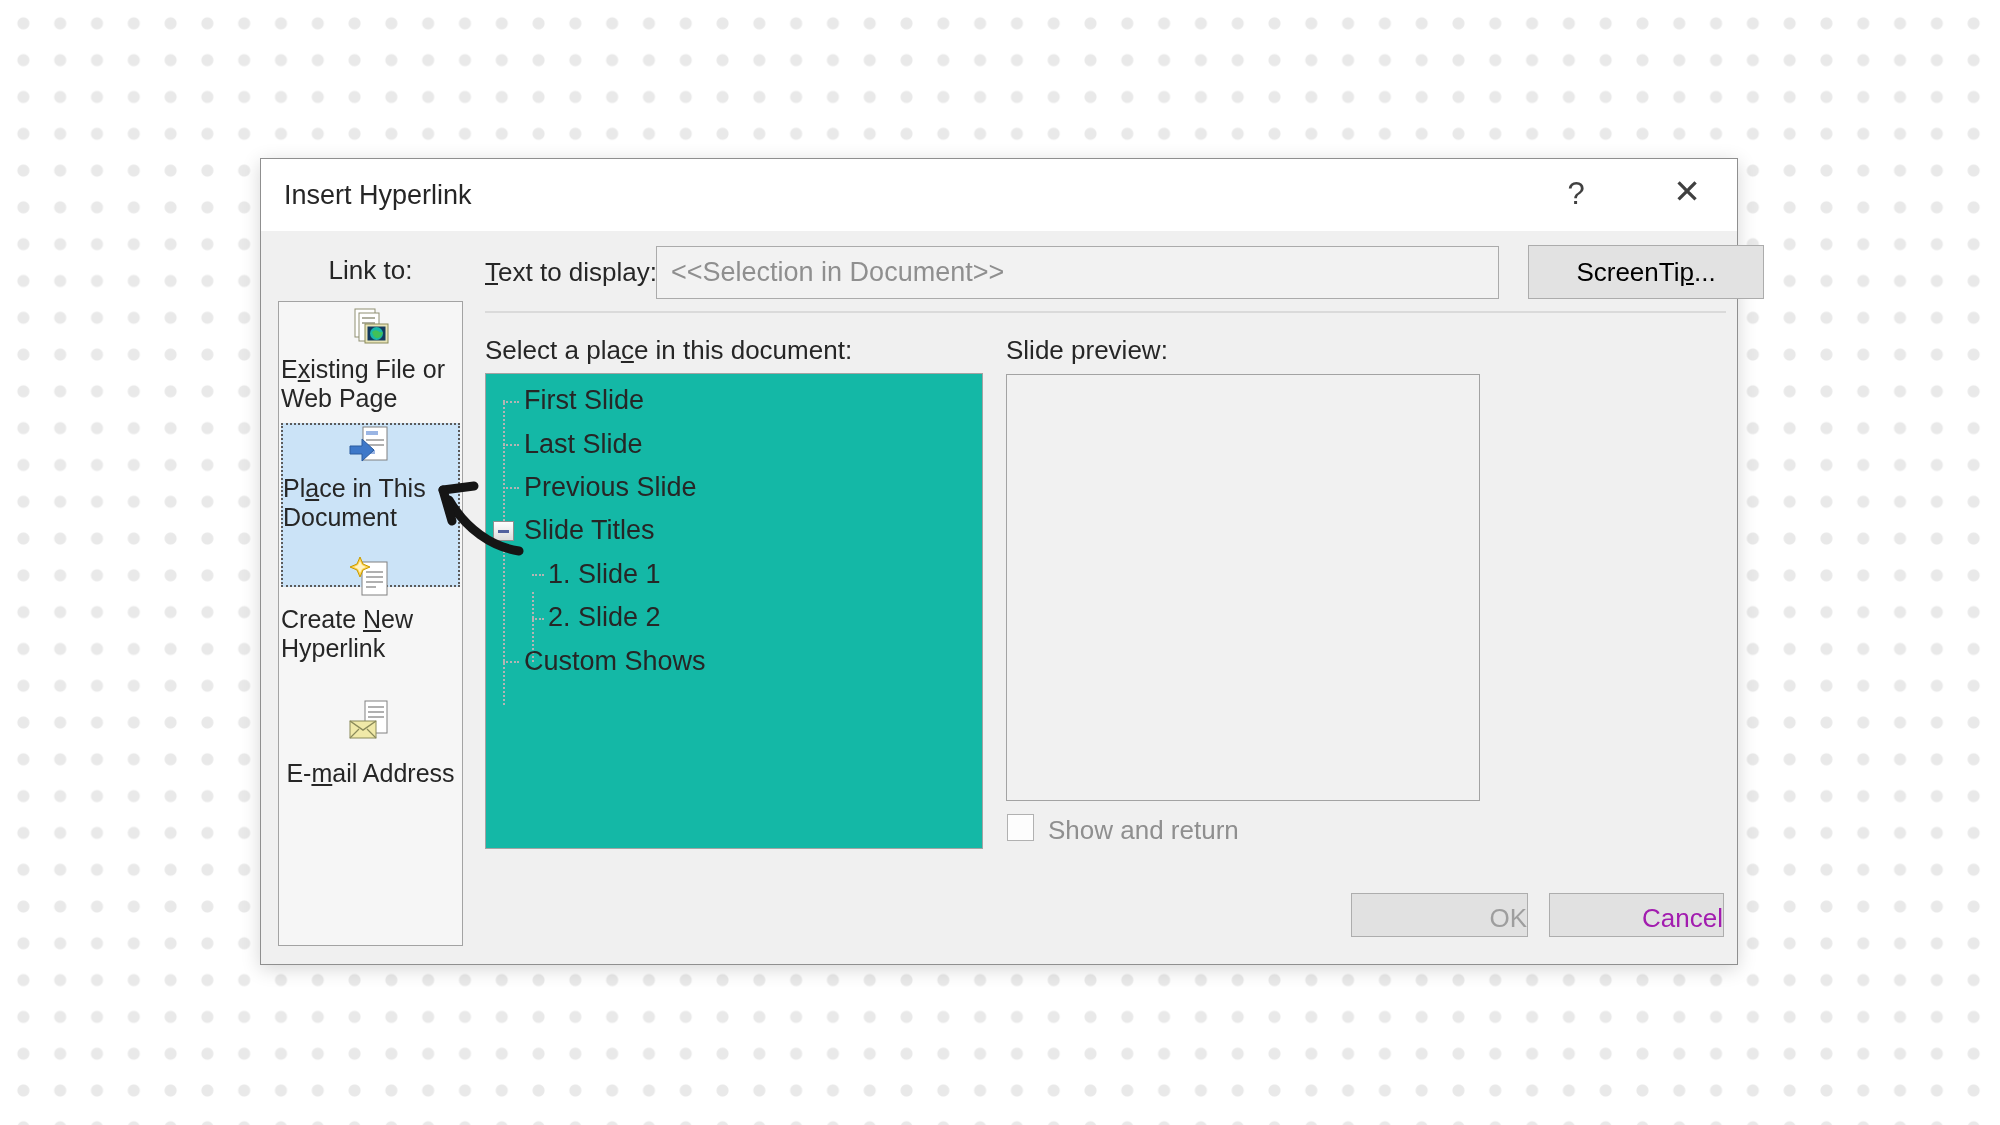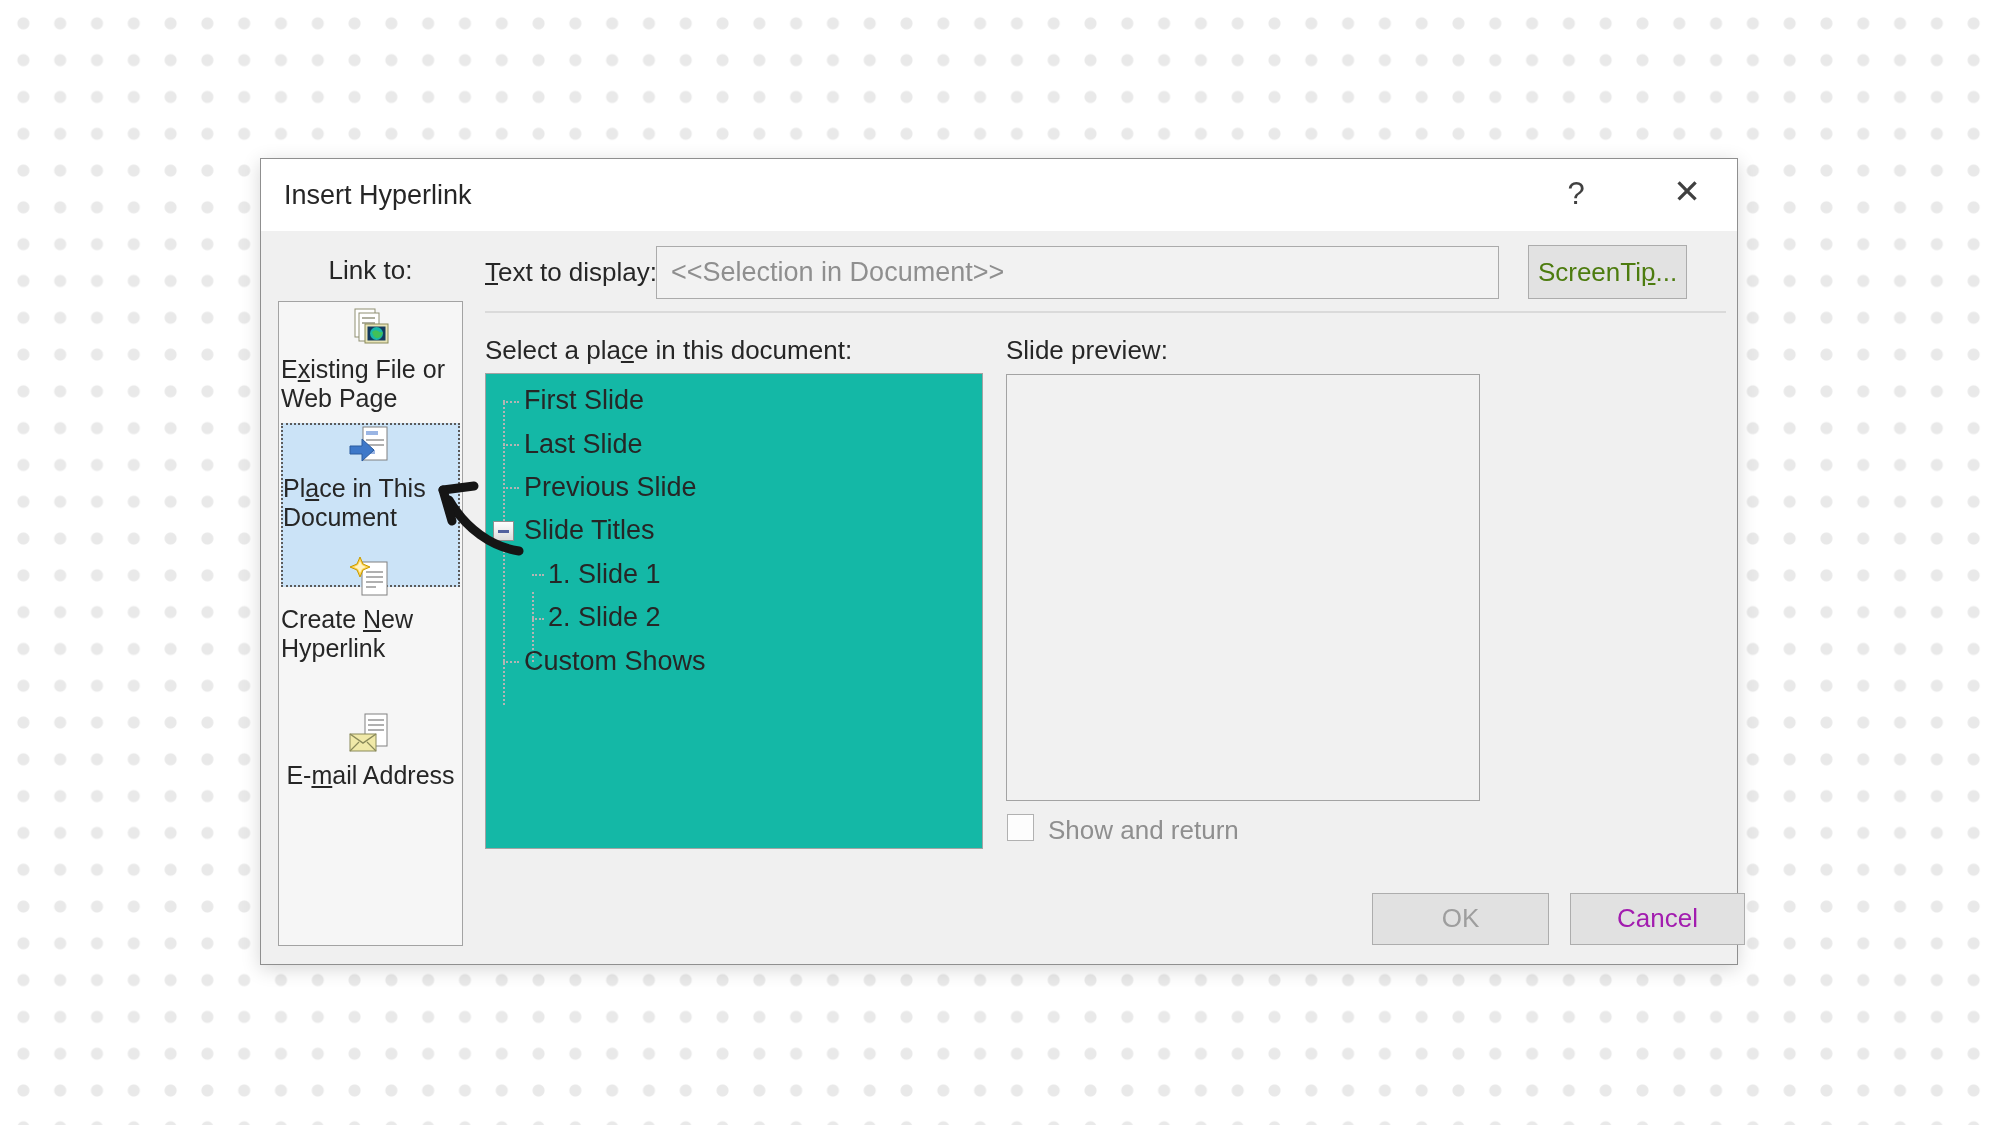--- a/index.html
+++ b/index.html
@@ -48,35 +48,35 @@
   }
   .side-item {
     position: absolute; left: 2px; width: 179px;
     display: flex; flex-direction: column; align-items: center;
     text-align: left; font-size: 25px; line-height: 29px; cursor: default;
   }
   .side-item .side-icon { width: 46px; height: 46px; margin-bottom: 3px; }
   .item-0 { top: 4px;   height: 112px; }
   .item-1 { top: 121px; height: 164px; background: #cbe3f7; border: 2px dotted #5a5a5a; padding-top: 0; }
   .item-2 { top: 254px; height: 114px; }
-  .item-3 { top: 410px; height: 94px; }
+  .item-3 { top: 397px; height: 94px; gap: 11px; }
   .ak { text-decoration: underline; }
 
   
   .ttd-label { position: absolute; left: 224px; top: 26px; font-size: 26px; }
   .ttd-input {
     position: absolute; left: 395px; top: 15px; width: 843px; height: 53px;
     background: #f2f2f2; border: 1px solid #ababab; border-radius: 0;
     font-family: "Liberation Sans", sans-serif; font-size: 27px; color: #8f8f8f;
     padding: 0 14px;
   }
   .screentip-btn {
-    position: absolute; left: 1267px; top: 14px; width: 159px; height: 54px;
+    position: absolute; left: 1267px; top: 14px; width: 236px; height: 54px;
     background: #e2e2e2; border: 1px solid #acacac;
-    font-size: 26px; color: #4d7c0f; text-align: center; line-height: 52px; cursor: default;
+    font-size: 26px; color: #000000; text-align: center; line-height: 52px; cursor: default;
   }
   .separator { position: absolute; left: 224px; top: 80px; width: 1241px; height: 2px; background: #dadada; }
 
   
   .select-label { position: absolute; left: 224px; top: 104px; font-size: 26px; }
   .tree-box {
     position: absolute; left: 224px; top: 142px; width: 498px; height: 476px;
     background: #14b8a6; border: 1px solid #a3a3a3; padding-top: 5px;
     overflow: hidden;
   }
@@ -103,23 +103,23 @@
     background: #f1f1f1; border: 1px solid #a3a3a3;
   }
   .checkbox {
     position: absolute; left: 746px; top: 583px; width: 27px; height: 27px;
     background: #fdfdfd; border: 1px solid #b1b1b1;
   }
   .checkbox-label { position: absolute; left: 787px; top: 584px; font-size: 26px; color: #8f8f8f; }
 
   
   .btn {
-    position: absolute; top: 662px; height: 52px;
+    position: absolute; top: 662px; height: 44px;
     background: #e1e1e1; border: 1px solid #adadad;
-    font-size: 26px; text-align: center; line-height: 49px; cursor: default; margin-left: 21px;
+    font-size: 26px; text-align: right; line-height: 49px; cursor: default;
   }
   .ok-btn     { left: 1090px; width: 177px; color: #9e9e9e; }
   .cancel-btn { left: 1288px; width: 175px; color: #a21caf; }
 
   
   .arrow-overlay { position: absolute; left: 0; top: 0; width: 2000px; height: 1125px; pointer-events: none; }
 
   .icon-svg { width: 100%; height: 100%; display: block; }
 </style>
 </head>

